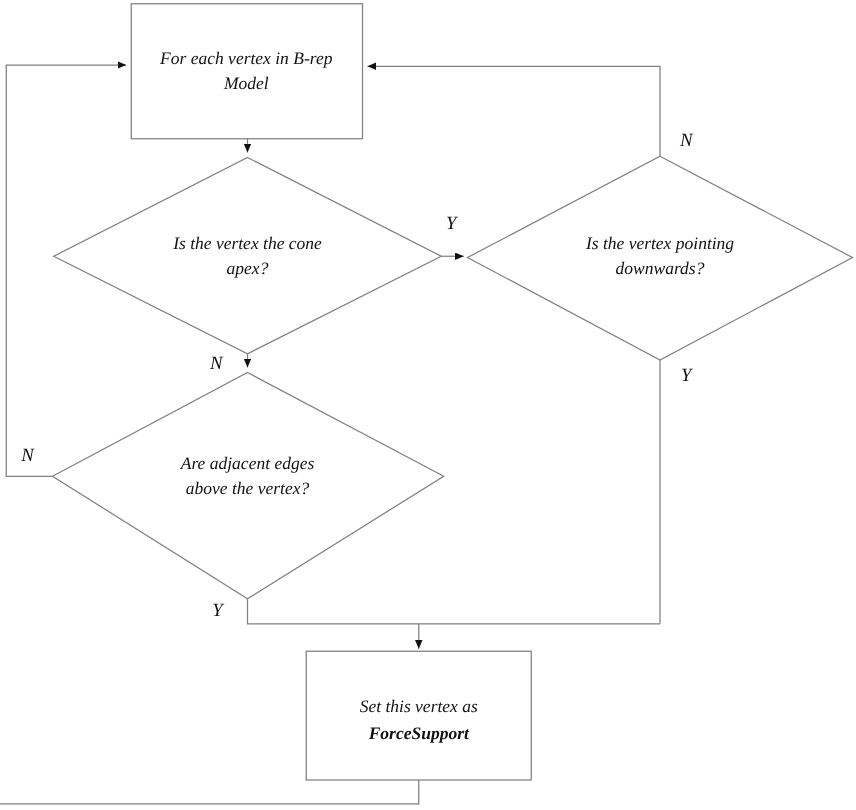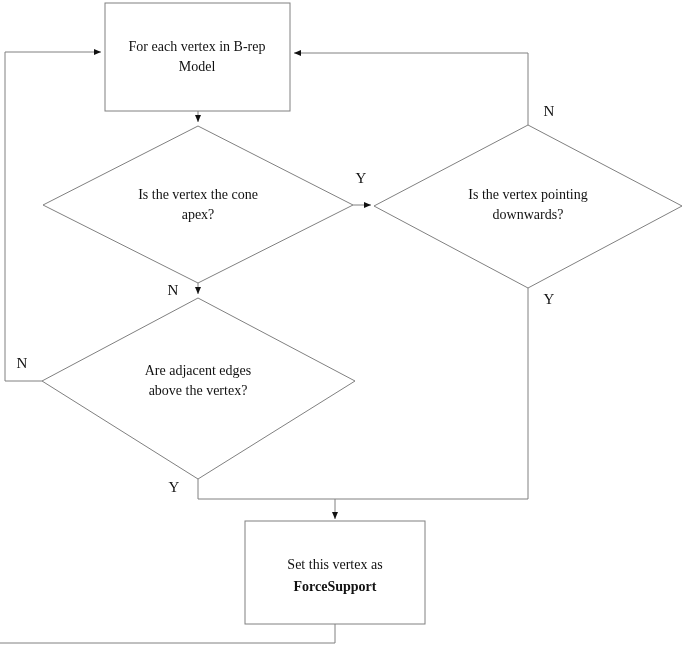--- a/index.html
+++ b/index.html
@@ -10,20 +10,21 @@
   body {
     width: 685px;
     height: 648px;
     font-family: "Liberation Serif", "DejaVu Serif", serif;
     overflow: hidden;
   }
   #flowchart-root {
     position: relative;
     width: 685px;
     height: 648px;
+    font-style: italic;
   }
   svg.chart {
     display: block;
     width: 685px;
     height: 648px;
   }
   .node-shape {
     fill: #ffffff;
     stroke: #808080;
     stroke-width: 1;

